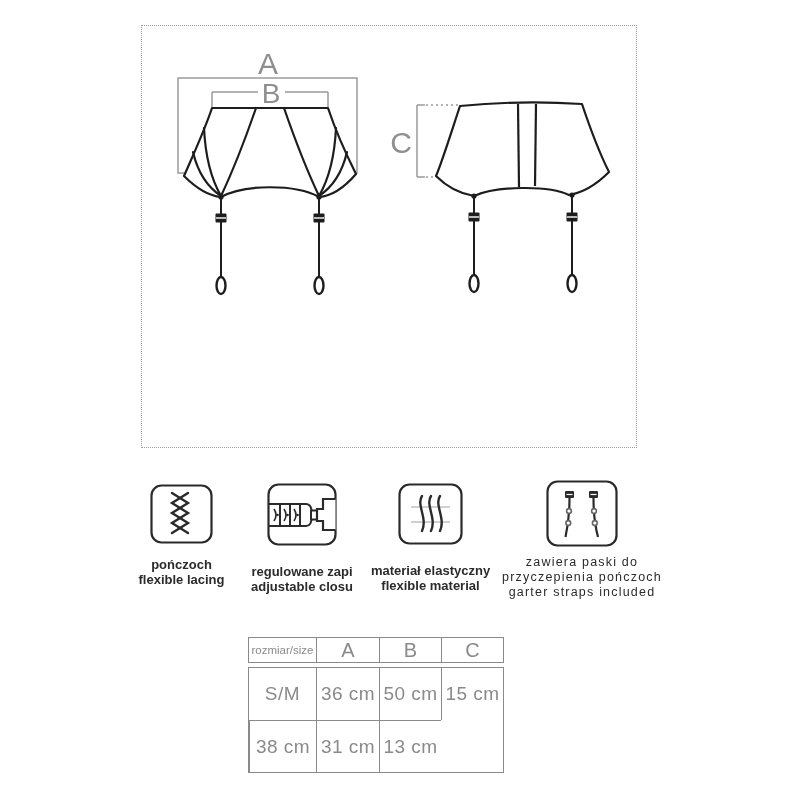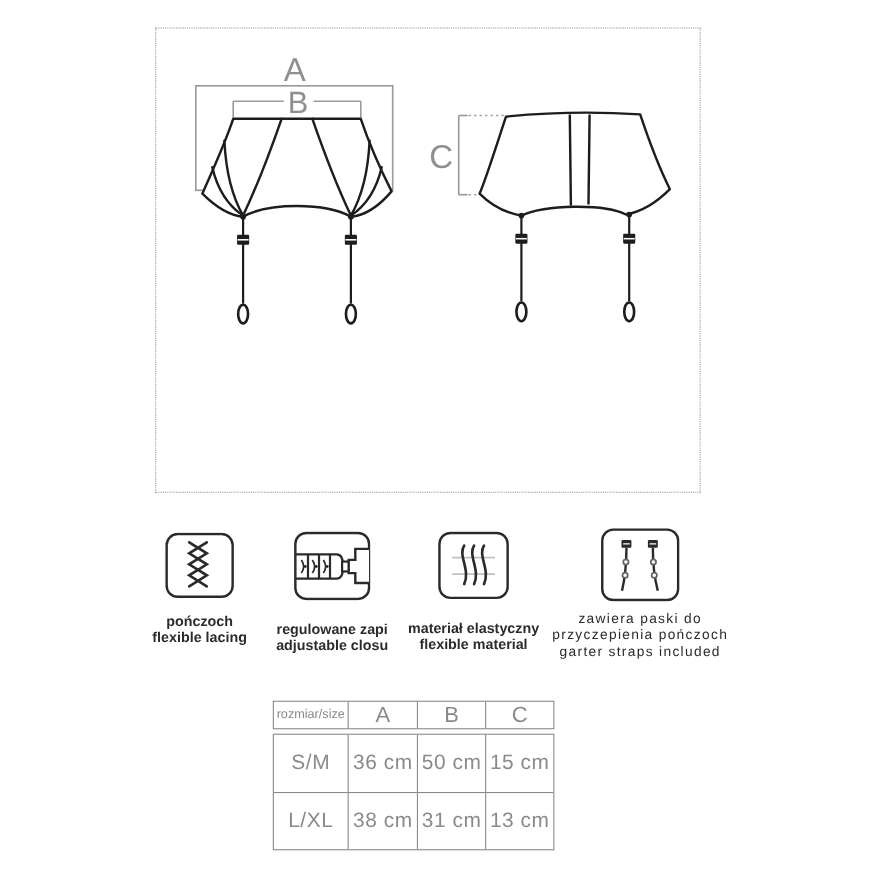--- a/index.html
+++ b/index.html
@@ -228,20 +228,19 @@
       <div class="cell first h-size">rozmiar/size</div>
       <div class="cell h-col">A</div>
       <div class="cell h-col">B</div>
       <div class="cell h-col">C</div>
     </div>
     <div class="t-body">
       <div class="cell first b-cell">S/M</div>
       <div class="cell b-cell">36 cm</div>
       <div class="cell b-cell">50 cm</div>
       <div class="cell b-cell">15 cm</div>
-      <div class="cell first b-cell row2">L/XL</div>
       <div class="cell b-cell row2">38 cm</div>
       <div class="cell b-cell row2">31 cm</div>
       <div class="cell b-cell row2">13 cm</div>
     </div>
   </div>
 
 </div>
 
 </body></html>

